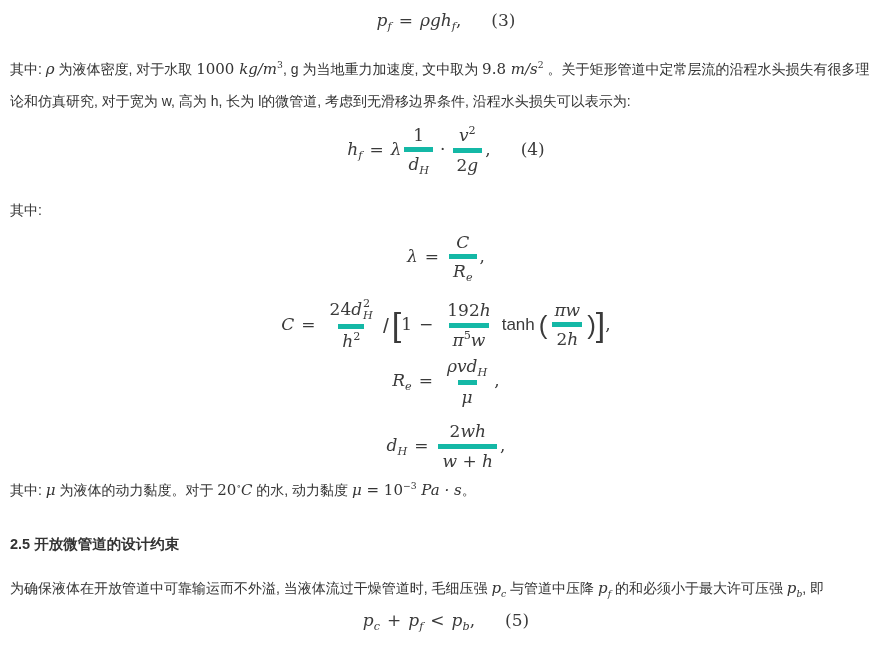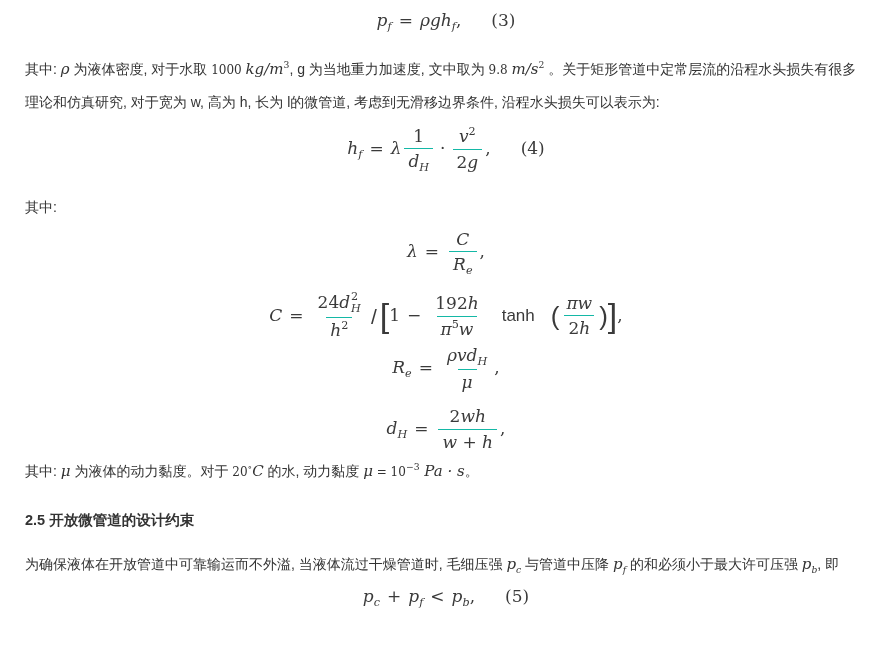--- a/index.html
+++ b/index.html
@@ -2,60 +2,60 @@
 <html><head>
 <meta charset="utf-8">
 <style>
   * { margin:0; padding:0; box-sizing:border-box; }
   html,body { background:#ffffff; }
   body {
     width:892px; height:653px; overflow:hidden;
     color:#333333;
     font-family:"Liberation Sans","DejaVu Sans",sans-serif;
   }
-  main { padding:0 25px; }
+  main { padding:0 10px; }
 
   
   .para { font-size:14px; line-height:32px; color:#333333; }
   .heading { font-size:14.5px; font-weight:bold; line-height:20px; }
 
   
   .math-serif, .mi, .mn, .mo, .im, .imn, .tag, .ms {
     font-family:"DejaVu Serif","Liberation Serif",serif;
   }
   .mi { font-style:italic; }
   .mn, .mo { font-style:normal; }
   .mo.sp { margin:0 7px; }
   .mo.tight { margin:0 4px; }
-  .func { font-style:normal; margin:0 16px; }
+  .func { font-style:normal; margin:0 4px; }
   sub.ms { font-size:66%; line-height:1; }
   sup.ms { font-size:66%; line-height:1; }
   .eqline {
     text-align:center; font-size:17px; color:#3a3a3a; line-height:1.2;
     white-space:nowrap;
   }
   .frac {
     display:inline-flex; flex-direction:column; align-items:center;
     vertical-align:middle; margin:0 3px;
   }
   .frac .num, .frac .den { display:block; padding:1px 4px; line-height:1.3; white-space:nowrap; }
-  .frac .den { border-top:1px solid #14b8a6; }
+  .frac .den { border-top:5px solid #14b8a6; }
   .supsub {
     display:inline-flex; flex-direction:column; align-items:flex-start;
     font-size:66%; line-height:1.15; vertical-align:middle; margin-left:1px;
   }
   .delim { font-style:normal; vertical-align:middle; display:inline-block; }
   .delim.b2 { font-size:34px; transform:translateY(-1px); }
   .delim.b1 { font-size:26px; }
   .slash { font-size:21px; vertical-align:middle; font-style:normal; margin:0 3px; }
   .tag { margin-left:30px; font-style:normal; }
 
   
   .im { font-style:italic; font-size:15px; }
-  .imn { font-style:normal; font-size:12px; }
+  .imn { font-style:normal; font-size:15px; }
 </style>
 </head>
 <body>
 
 <main>
 
   <div class="eqline" style="margin-top:10px"><span class="mi">p</span><sub class="ms mi">f</sub><span class="mo sp">=</span><span class="mi">ρgh</span><sub class="ms mi">f</sub><span class="mo">,</span><span class="tag">(3)</span></div>
 
   <p class="para" style="margin-top:20px"><span>其中: </span><span class="im">ρ</span><span> 为液体密度, 对于水取 </span><span class="imn">1000 </span><span class="im">kg/m</span><sup class="ms imn">3</sup><span>, g 为当地重力加速度, 文中取为 </span><span class="imn">9.8 </span><span class="im">m/s</span><sup class="ms imn">2</sup><span> 。关于矩形管道中定常层流的沿程水头损失有很多理论和仿真研究, 对于宽为 w, 高为 h, 长为 l的微管道, 考虑到无滑移边界条件, 沿程水头损失可以表示为:</span></p>
 
@@ -93,21 +93,21 @@
         <span class="den mi">μ</span>
       </span><span class="mo">,</span></div>
 
   <div class="eqline" style="margin-top:10px"><span class="mi">d</span><sub class="ms mi">H</sub><span class="mo sp">=</span><span class="frac">
         <span class="num"><span class="mn">2</span><span class="mi">wh</span></span>
         <span class="den"><span class="mi">w</span><span class="mo"> + </span><span class="mi">h</span></span>
       </span><span class="mo">,</span></div>
 
   <p class="para" style=""><span>其中: </span><span class="im">μ</span><span> 为液体的动力黏度。对于 </span><span class="imn">20</span><sup class="ms imn">∘</sup><span class="im">C</span><span> 的水, 动力黏度 </span><span class="im">μ</span><span class="imn"> = </span><span class="imn">10</span><sup class="ms imn">−3</sup><span class="im"> Pa · s</span><span>。</span></p>
 
-  <h3 class="heading" style="margin-top:22px"><span>2.5 开放微管道的设计约束</span></h3>
+  <h3 class="heading" style="margin-top:28px"><span>2.5 开放微管道的设计约束</span></h3>
 
   <p class="para" style="margin-top:18px"><span>为确保液体在开放管道中可靠输运而不外溢, 当液体流过干燥管道时, 毛细压强 </span><span class="im">p</span><sub class="ms im">c</sub><span> 与管道中压降 </span><span class="im">p</span><sub class="ms im">f</sub><span> 的和必须小于最大许可压强 </span><span class="im">p</span><sub class="ms im">b</sub><span>, 即</span></p>
 
   <div class="eqline" style="margin-top:6px"><span class="mi">p</span><sub class="ms mi">c</sub><span class="mo sp">+</span><span class="mi">p</span><sub class="ms mi">f</sub><span class="mo sp">&lt;</span><span class="mi">p</span><sub class="ms mi">b</sub><span class="mo">,</span><span class="tag">(5)</span></div>
 
   <p class="para" style="margin-top:22px"></p>
 
 </main>
 
 </body></html>

